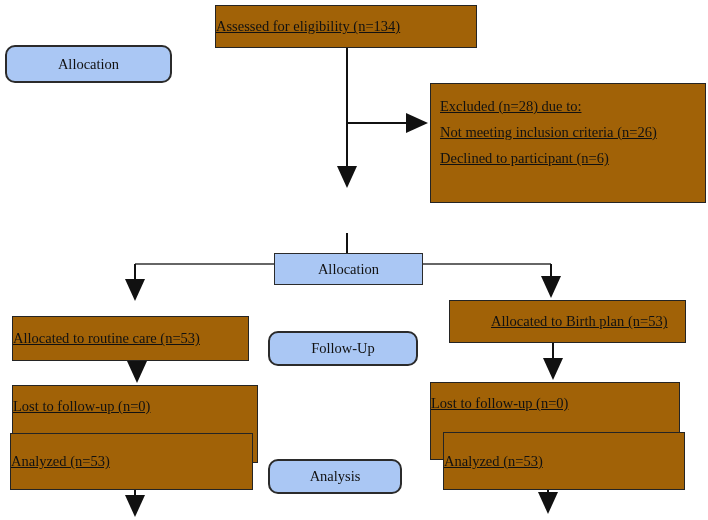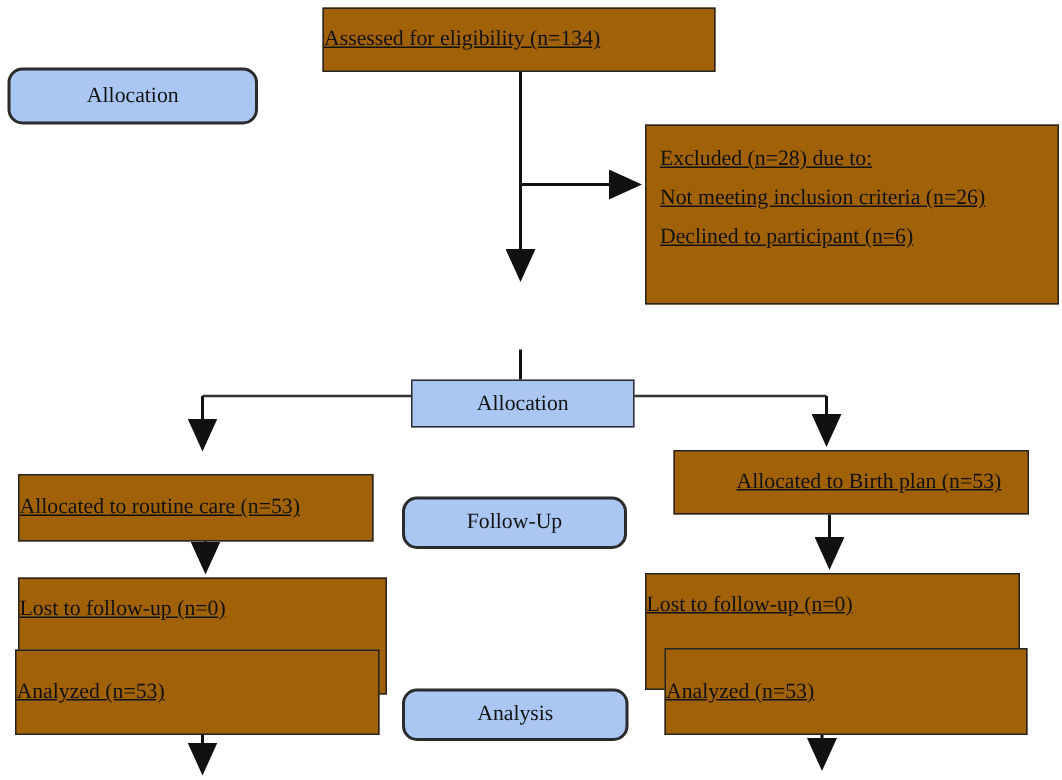--- a/index.html
+++ b/index.html
@@ -139,17 +139,17 @@
   </div>
 
   <div class="box z3" style="left:10px; top:433px; width:243px; height:57px;">
     <span>Analyzed (n=53)</span>
   </div>
 
   <div class="box z3" style="left:443px; top:432px; width:242px; height:58px;">
     <span>Analyzed (n=53)</span>
   </div>
 
-  <div class="stage" style="left:268px; top:459px; width:151px; height:35px;">
+  <div class="stage" style="left:268px; top:459px; width:134px; height:35px;">
     <span>Analysis</span>
   </div>
 
 </div>
 
 </body></html>

